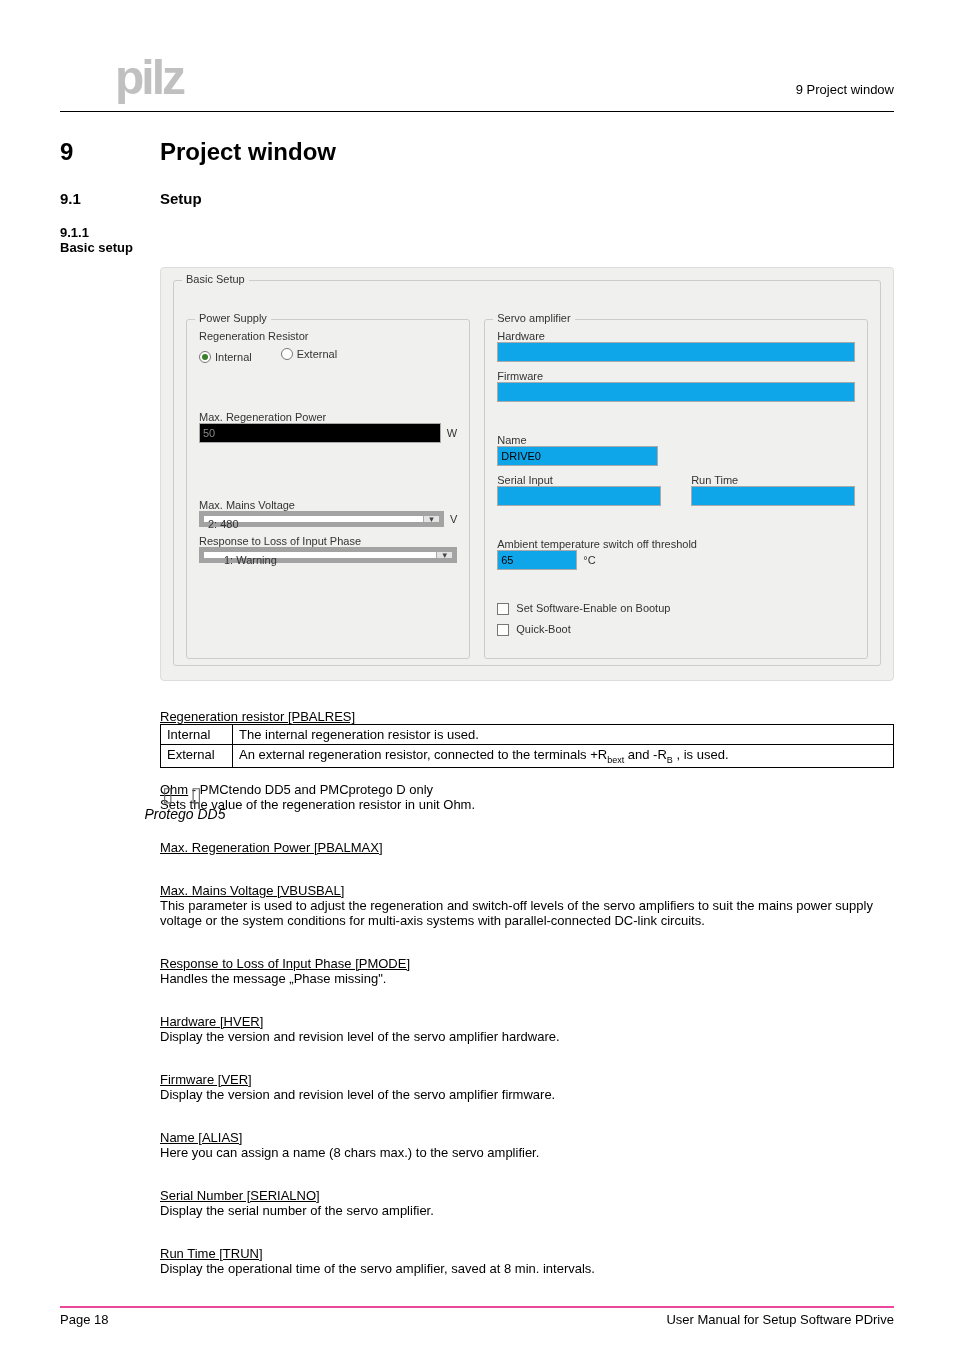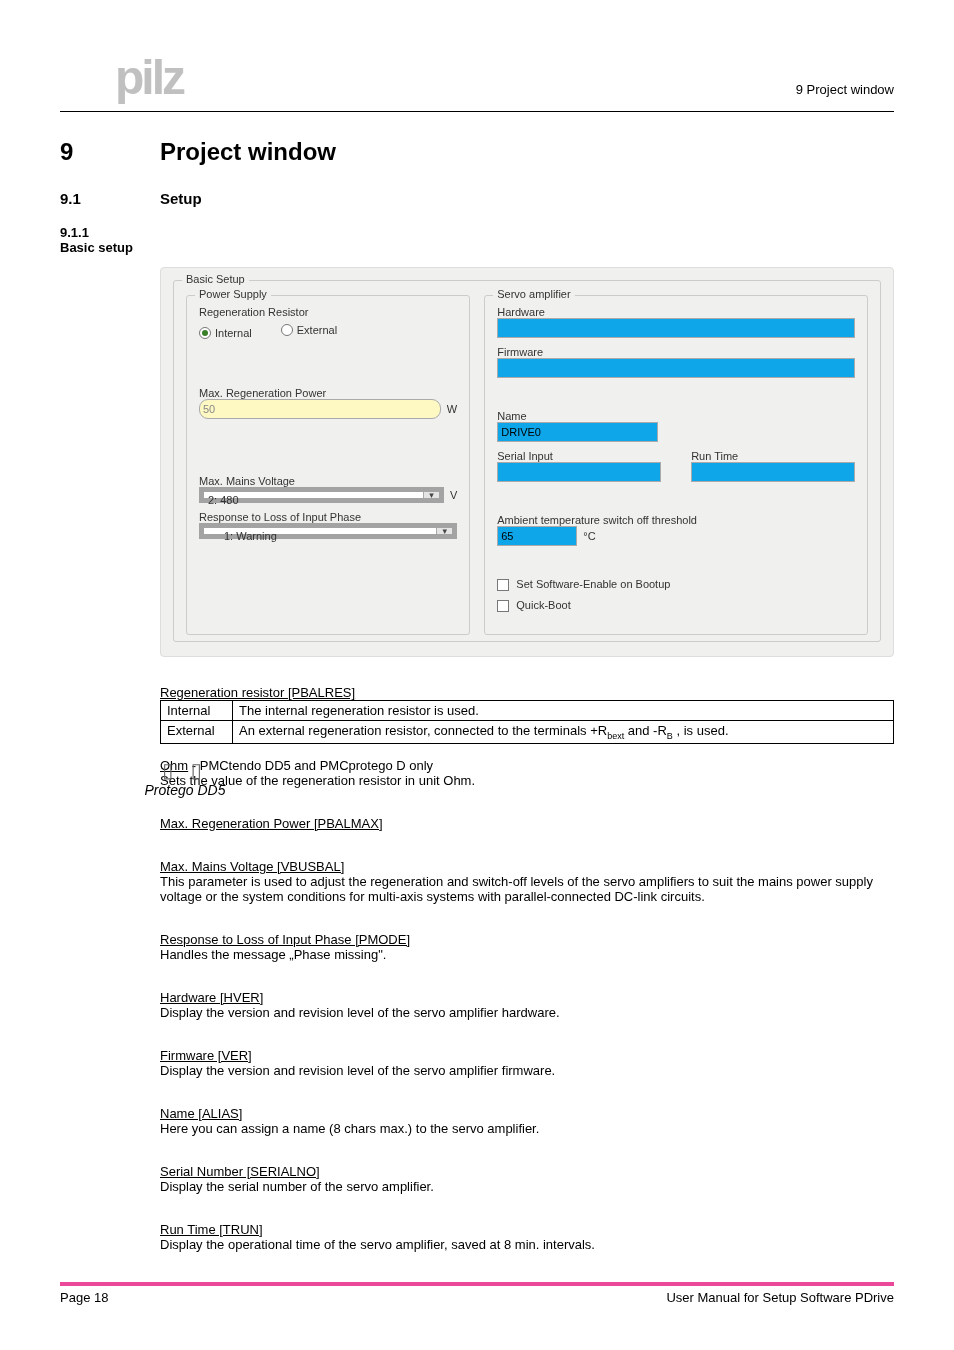--- a/index.html
+++ b/index.html
@@ -63,30 +63,30 @@
   }
   .legend {
     position: absolute;
     top: -8px;
     left: 8px;
     background: #f0f0ee;
     padding: 0 4px;
     font-size: 11px;
   }
   .ui-cols { display: flex; gap: 14px; }
-  .ui-col { flex: 1; }
+  .ui-col { flex: 1; margin-top: 24px; }
   .ui-input {
     width: 100%;
     height: 20px;
     border: 1px solid #aaa;
     background: #0ea5e9;
     padding: 1px 3px;
     font-size: 11px;
   }
-  .ui-input.ro { background: #fef9c3; color: #888; border-radius: 9px; }
+  .ui-input.ro { background: #000000; color: #888; }
   .ui-select {
     display: flex;
     align-items: stretch;
     height: 16px;
     border: 5px solid #a3a3a3;
     background: #fff;
   }
   .ui-select .sel-text { flex: 1; padding: 2px 4px; }
   .ui-select .sel-caret {
     width: 16px;
@@ -139,21 +139,21 @@
   }
   .inline-logo .ico { font-size: 20px; color: #666; letter-spacing: 6px; }
   .inline-logo .txt { font-size: 14px; font-style: italic; }
   sub { font-size: 9px; }
 
   .footer {
     display: flex;
     justify-content: space-between;
     margin-top: 30px;
     font-size: 13px;
-    border-top: 4px solid #ec4899;
+    border-top: 2px solid #ec4899;
     padding-top: 4px;
   }
 </style>
 </head>
 <body>
 
 <div class="page">
   <div class="logo">pilz</div>
   <div class="header-right">9  Project window</div>
   <hr class="top-hr">

